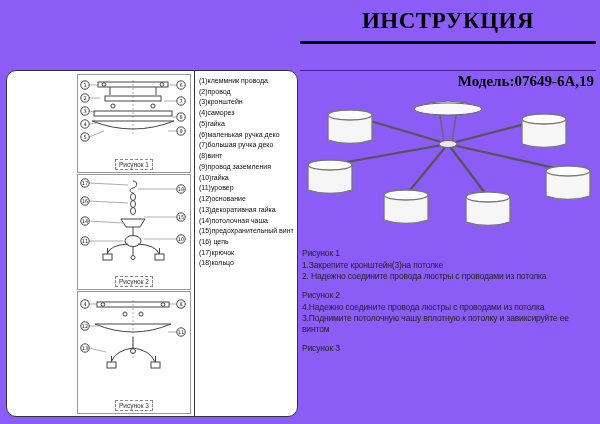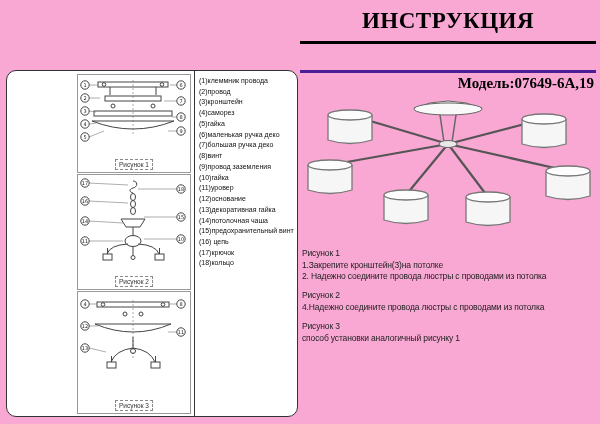--- a/index.html
+++ b/index.html
@@ -1,17 +1,17 @@
 <!DOCTYPE html>
 <html><head>
 <meta charset="utf-8">
 <style>
   html,body { margin:0; padding:0; background:#ffffff; }
   .page {
-    position:relative; width:600px; height:424px; background:#f9a8d4;
+    position:relative; width:600px; height:424px; background:#8b5cf6;
     font-family:"Liberation Sans", sans-serif; color:#111; overflow:hidden;
   }
   
   .title {
     position:absolute; top:8px; left:300px; width:296px; text-align:center;
     font-family:"Liberation Serif", serif; font-weight:bold; font-size:23px;
     letter-spacing:0.5px; color:#000;
   }
   .title-rule { position:absolute; top:41px; left:300px; width:296px; height:3px; background:#000; }
 
@@ -35,21 +35,21 @@
   .fig-label {
     position:absolute; bottom:2px; left:50%; transform:translateX(-50%);
     border:1px dashed #888; background:#fff; padding:0 3px;
     font-size:6.5px; line-height:9px; color:#333; white-space:nowrap;
   }
   svg text { font-family:"DejaVu Sans", sans-serif; }
 
   
   .model-row {
     position:absolute; left:300px; top:70px; width:294px;
-    border-top:3px solid #4c1d95; text-align:right; padding:2px 2px 0 0;
+    border-top:1px solid #4c1d95; text-align:right; padding:2px 2px 0 0;
     font-family:"Liberation Serif", serif; font-weight:bold; font-size:15px; color:#000;
   }
   .lamp-wrap { position:absolute; left:300px; top:92px; width:296px; height:156px; }
   .instructions {
     position:absolute; left:302px; top:248px; width:293px;
     font-size:8.5px; line-height:11px; letter-spacing:-0.15px; color:#222;
   }
   .inst-block { margin-bottom:8px; }
   .inst-heading { margin-bottom:1px; }
 </style>
@@ -256,20 +256,20 @@
 
   <div class="instructions">
     <div class="inst-block">
       <div class="inst-heading">Рисунок 1</div>
       <div class="inst-line">1.Закрепите кронштейн(3)на потолке</div>
       <div class="inst-line">2. Надежно соедините провода люстры с проводами из потолка</div>
     </div>
     <div class="inst-block">
       <div class="inst-heading">Рисунок 2</div>
       <div class="inst-line">4.Надежно соедините провода люстры с проводами из потолка</div>
+      <div class="inst-line">3.Поднимите потолочную чашу вплотную к потолку и завиксируйте ее винтом</div>
     </div>
     <div class="inst-block">
       <div class="inst-heading">Рисунок 3</div>
-      <div class="inst-line">способ установки аналогичный рисунку 1</div>
     </div>
   </div>
 
 </div>
 
 </body></html>

